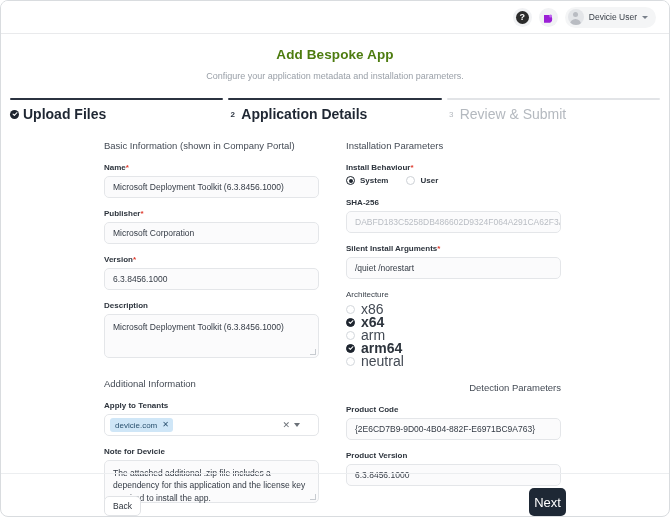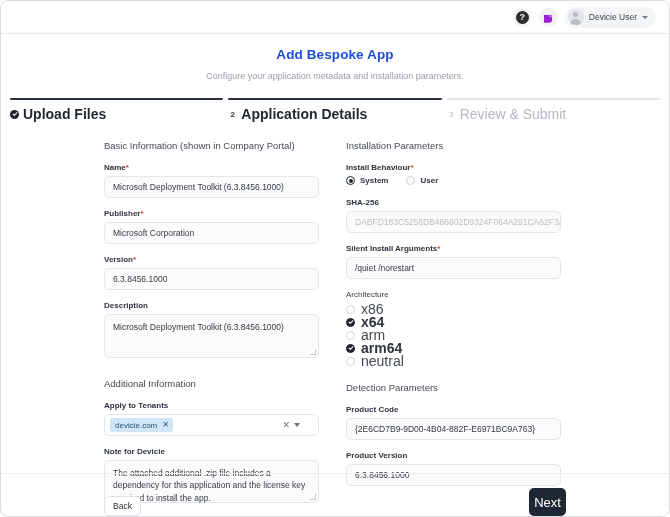--- a/index.html
+++ b/index.html
@@ -74,21 +74,21 @@
   .user-name { font-size: 8.5px; color: #3a4049; }
   .caret {
     width: 0; height: 0;
     border-left: 3px solid transparent;
     border-right: 3px solid transparent;
     border-top: 3.5px solid #7a818b;
   }
 
   
   .page-head { text-align: center; padding-top: 13px; }
-  .page-title { font-size: 13.5px; font-weight: bold; color: #1d4ed8; letter-spacing: .1px;}
+  .page-title { font-size: 13.5px; font-weight: bold; color: #4d7c0f; letter-spacing: .1px;}
   .page-sub { font-size: 9px; color: #9aa0a8; margin-top: 9px; }
 
   
   .stepper {
     display: flex;
     gap: 5px;
     padding: 0 9px;
     margin-top: 17px;
   }
   .step { flex: 1; }
@@ -435,21 +435,21 @@
           </div>
 
           <div class="cb-item off">
             <span class="cb"></span>
             <span class="cb-label">neutral</span>
           </div>
 
         </div>
       </div>
 
-      <div class="section-title" style="margin-top:15px;">Detection Parameters</div>
+      <div class="section-title" style="margin-top:15px;text-align:right;">Detection Parameters</div>
 
       <div class="field">
         <label class="flabel">Product Code</label>
         <div class="input">{2E6CD7B9-9D00-4B04-882F-E6971BC9A763}</div>
       </div>
 
       <div class="field">
         <label class="flabel">Product Version</label>
         <div class="input">6.3.8456.1000</div>
       </div>

